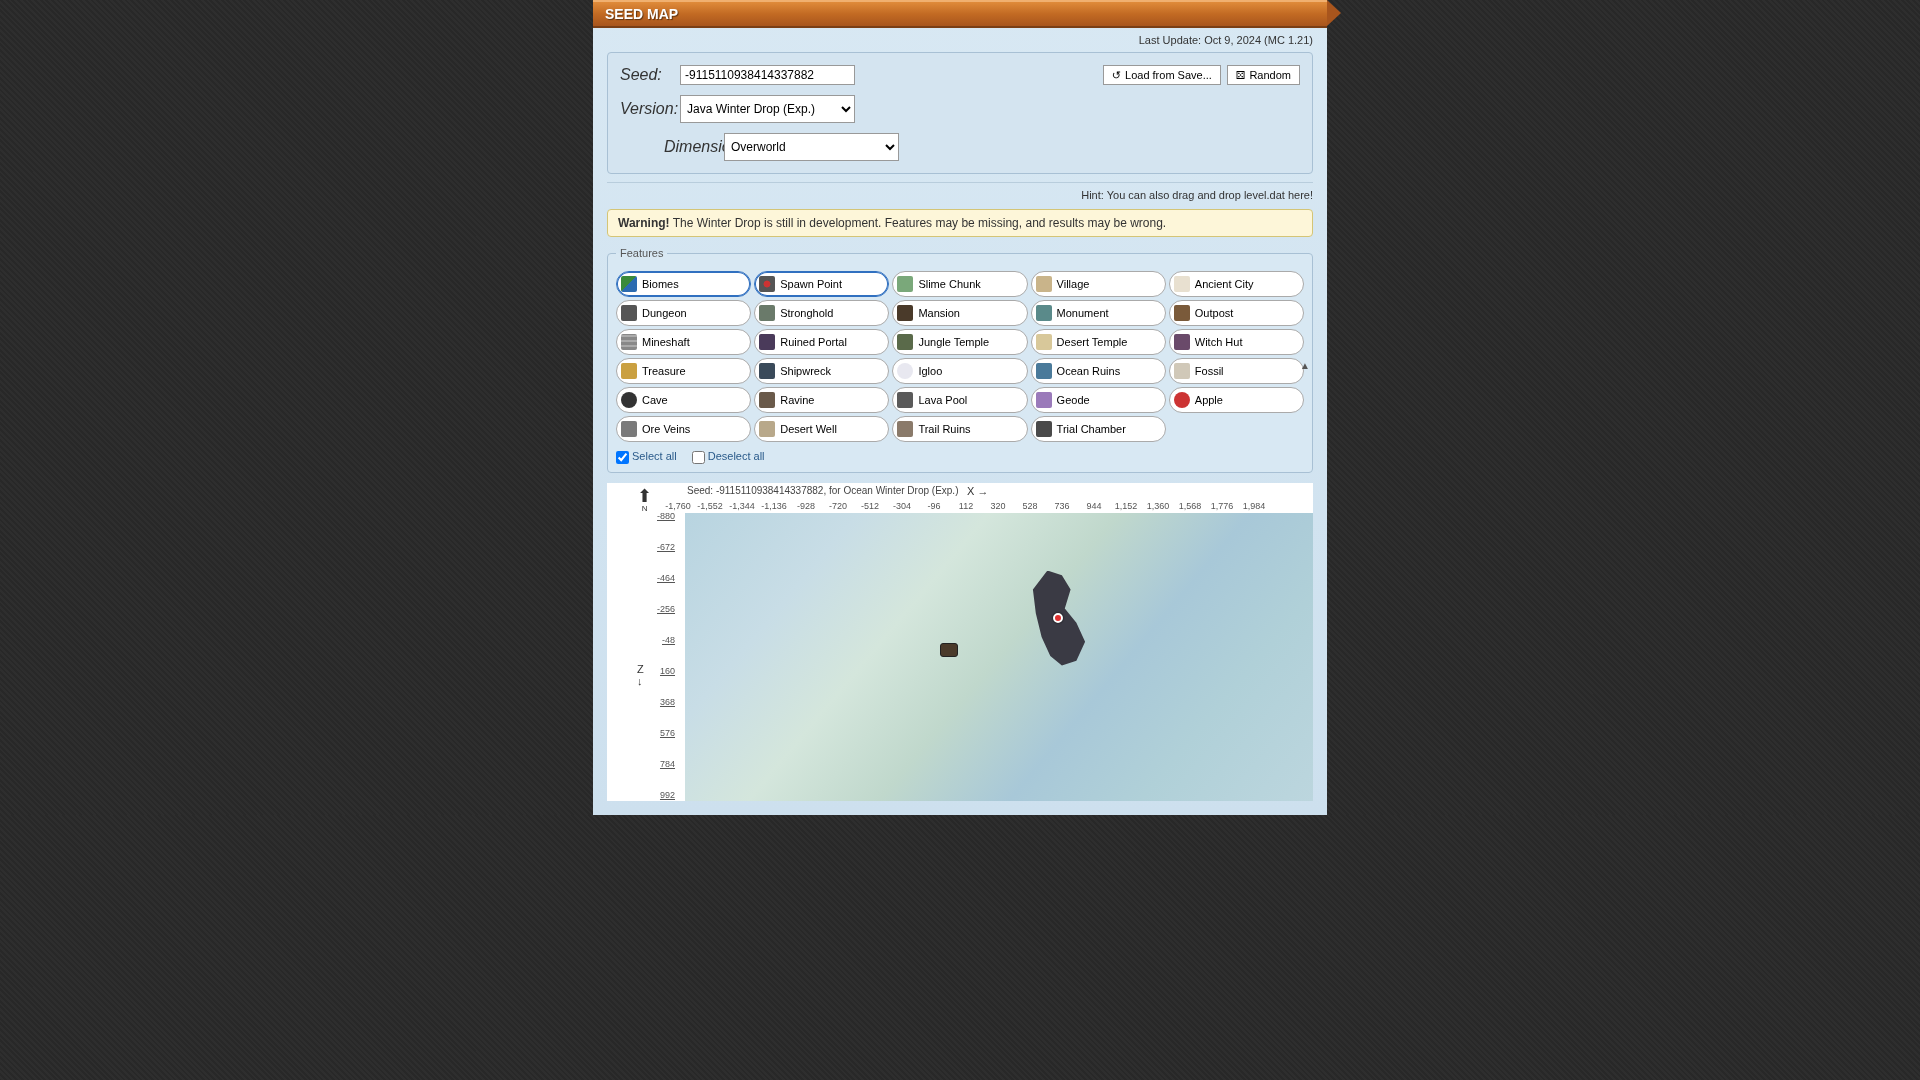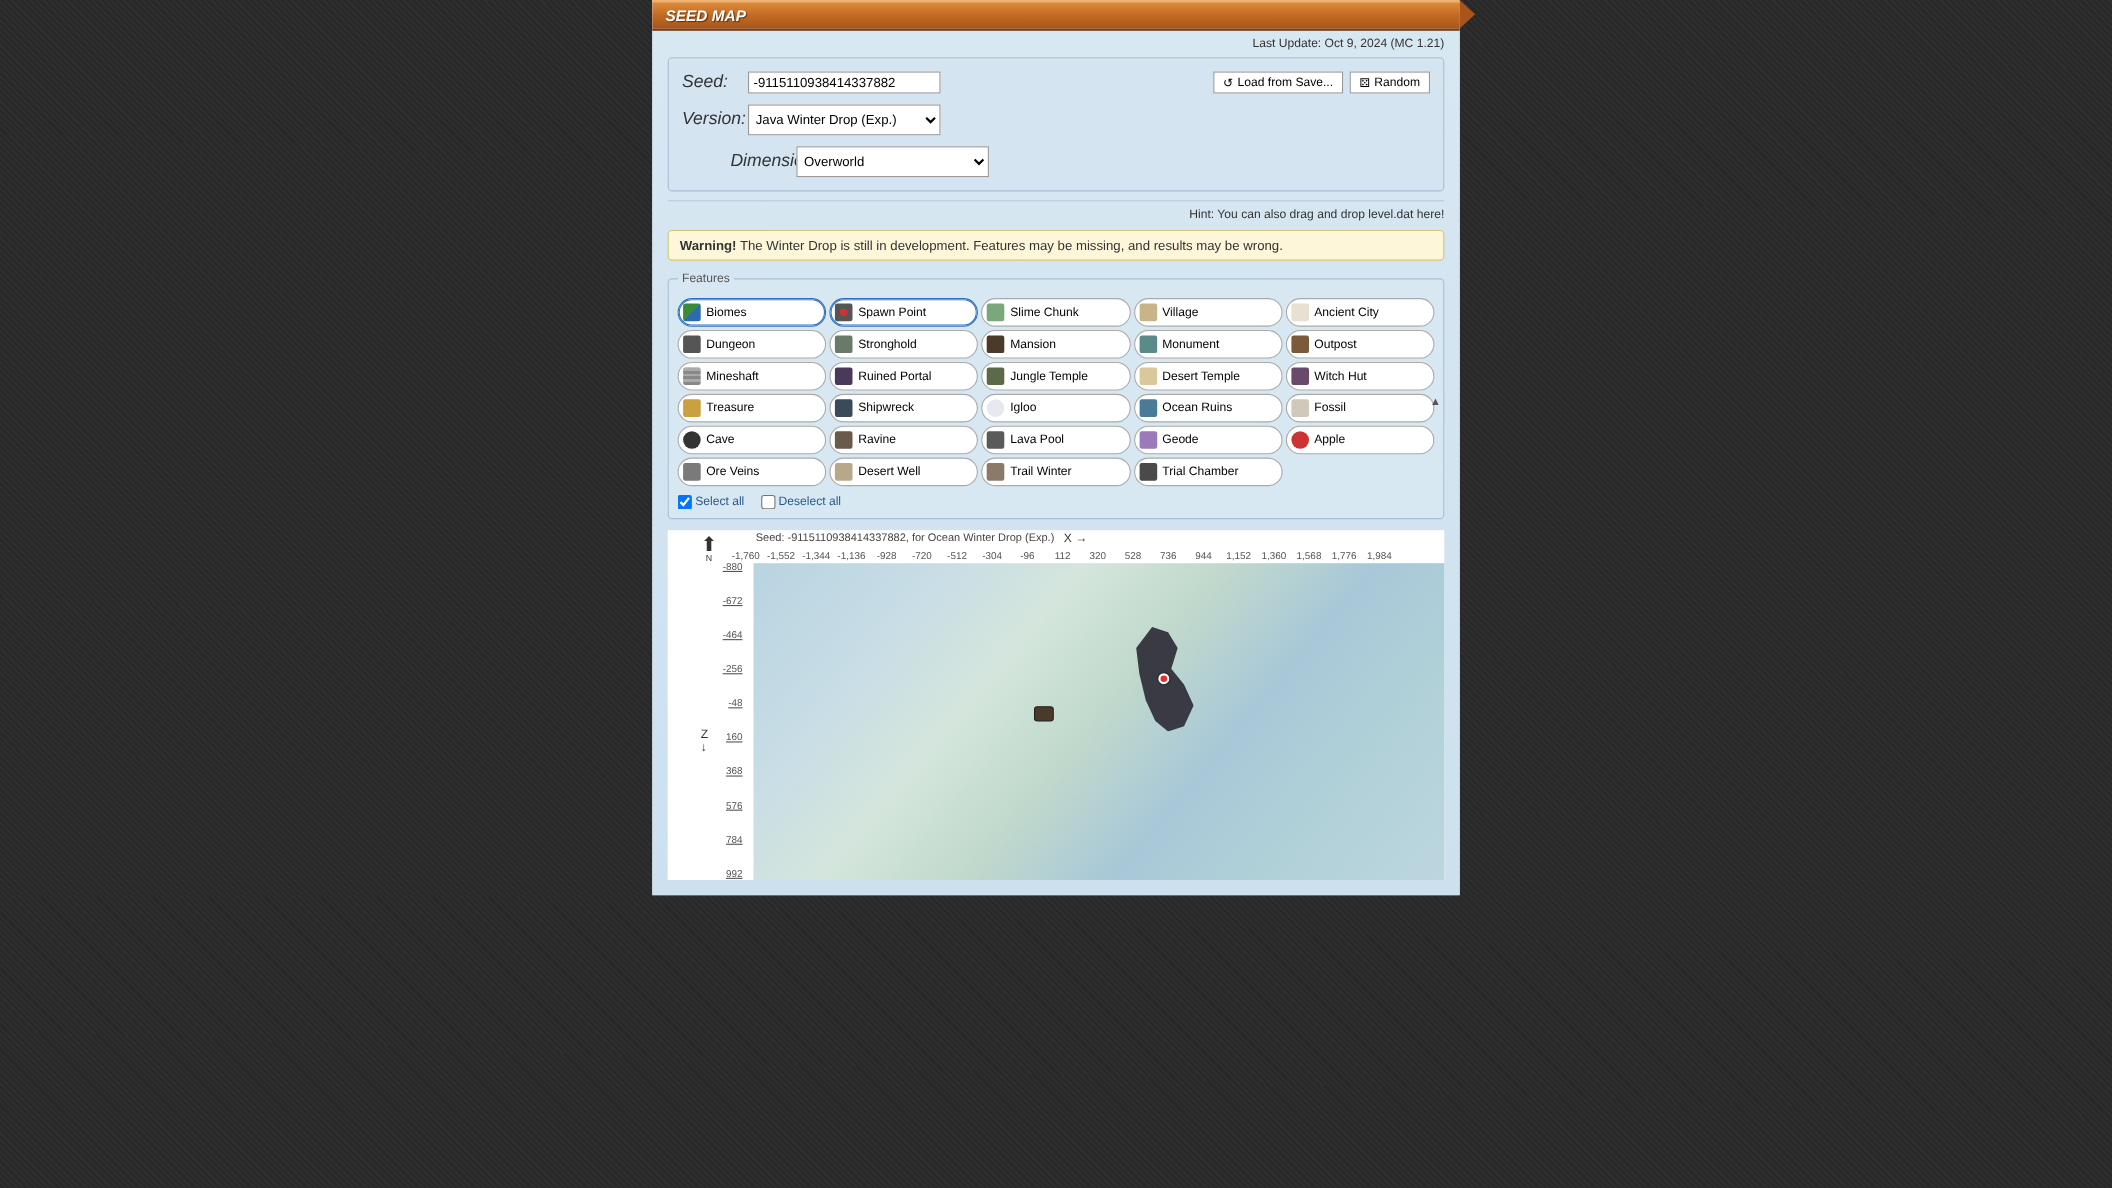--- a/index.html
+++ b/index.html
@@ -24,21 +24,20 @@
   background: linear-gradient(180deg, #e08b3a 0%, #c26a23 50%, #a8551d 100%);
   color: #fff;
   font-weight: bold;
   font-size: 14px;
   padding: 4px 12px;
   margin: 0 -14px;
   text-shadow: 1px 1px 1px rgba(0,0,0,0.5);
   border-top: 2px solid #f0b070;
   border-bottom: 2px solid #7a3e15;
   position: relative;
-  font-style: italic;
 }
 .title-bar::after {
   content: "";
   position: absolute;
   right: -14px;
   top: -2px;
   border-left: 14px solid #a8551d;
   border-top: 13px solid transparent;
   border-bottom: 13px solid transparent;
 }
@@ -450,21 +449,21 @@
         <button class="feature-btn">
           <span class="feature-icon ore-ic"></span>
           <span>Ore Veins</span>
         </button>
         <button class="feature-btn">
           <span class="feature-icon well-ic"></span>
           <span>Desert Well</span>
         </button>
         <button class="feature-btn">
           <span class="feature-icon trail-ic"></span>
-          <span>Trail Winter</span>
+          <span>Trail Ruins</span>
         </button>
         <button class="feature-btn">
           <span class="feature-icon trial-ic"></span>
           <span>Trial Chamber</span>
         </button>
       </div>
     <div class="select-row">
       <label><input type="checkbox" checked="" style=""><span>Select all</span></label>
       <label><input type="checkbox" style=""><span>Deselect all</span></label>
     </div>

